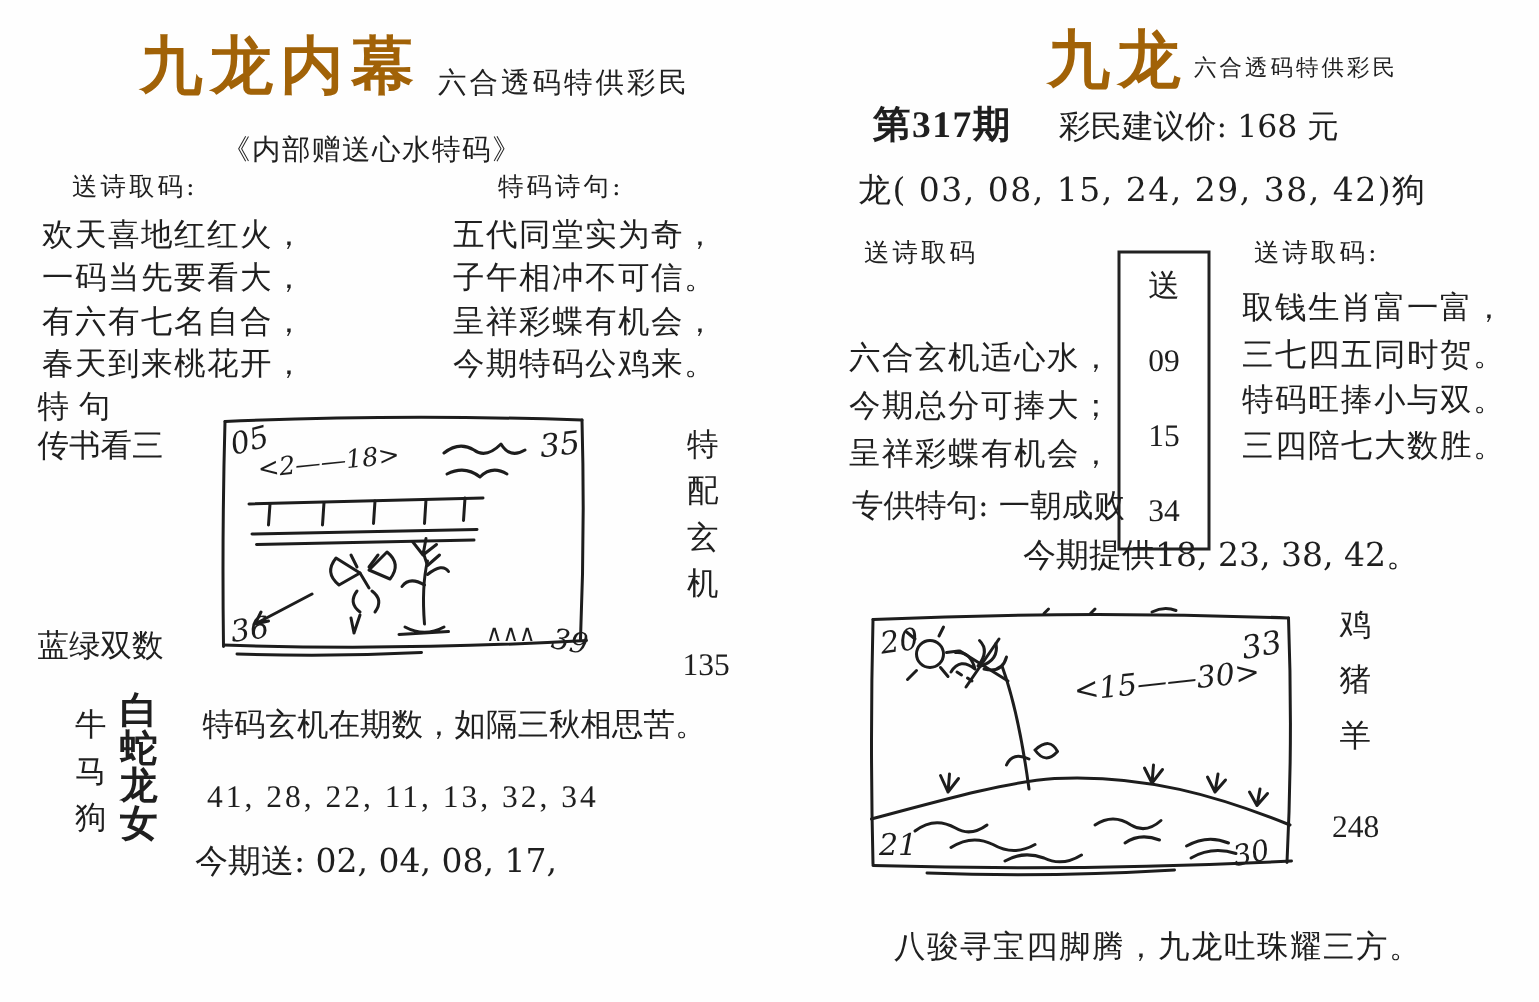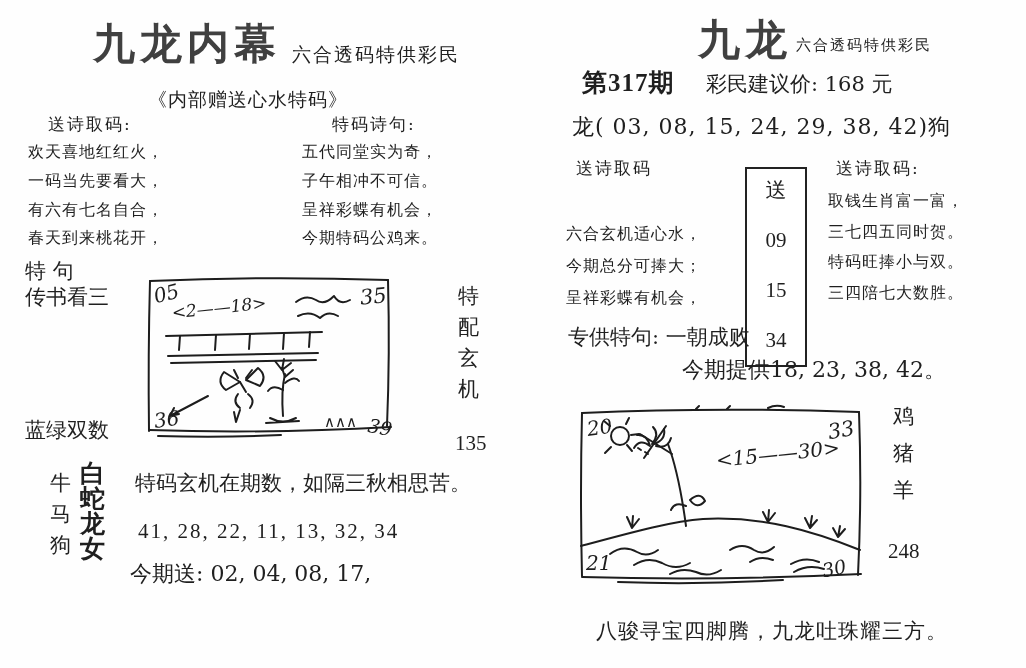--- a/index.html
+++ b/index.html
@@ -6,25 +6,25 @@
   #canvas{
     position:relative;width:1026px;height:668px;background:#fefefe;
     overflow:hidden;color:#1f1f1f;
     font-family:"DejaVu Serif", serif;
   }
   .abs{position:absolute;white-space:nowrap;}
   .hw{font-family:"DejaVu Serif", serif;}          
   .pr{font-family:"Liberation Serif", serif;margin-top:16px;}      
   .red-line{color:#e60000;font-weight:bold;font-size:19px;letter-spacing:.5px;
     font-family:"Liberation Sans", sans-serif;}
-  .big-title{font-size:42px;font-weight:bold;letter-spacing:5px;color:#404040;}
+  .big-title{font-size:42px;font-weight:bold;letter-spacing:5px;color:#a16207;}
   .subtitle{font-size:19px;letter-spacing:2px;color:#222;}
   .banner{font-size:19px;letter-spacing:1px;}
   .poem-head{font-size:17px;letter-spacing:2px;}
-  .poem-line{font-size:16px;letter-spacing:1px;}
+  .poem-line{font-size:21px;letter-spacing:1px;}
   .label{font-size:21px;}
   .vstack{display:flex;flex-direction:column;align-items:center;}
   .vstack span{display:block;}
   .issue{font-size:25px;font-weight:bold;letter-spacing:1px;font-family:"Liberation Serif",serif;}
   .send-box{border:2px solid #222;width:58px;text-align:center;
     padding:4px 0 8px 0;background:#fff;}
   .send-box span{display:block;font-size:21px;line-height:34px;}
   svg{overflow:visible;}
   svg path, svg circle{fill:none;stroke:#1d1d1d;stroke-width:2;stroke-linecap:round;stroke-linejoin:round;}
   svg text{fill:#1d1d1d;stroke:none;font-family:"DejaVu Serif",serif;font-style:italic;}

